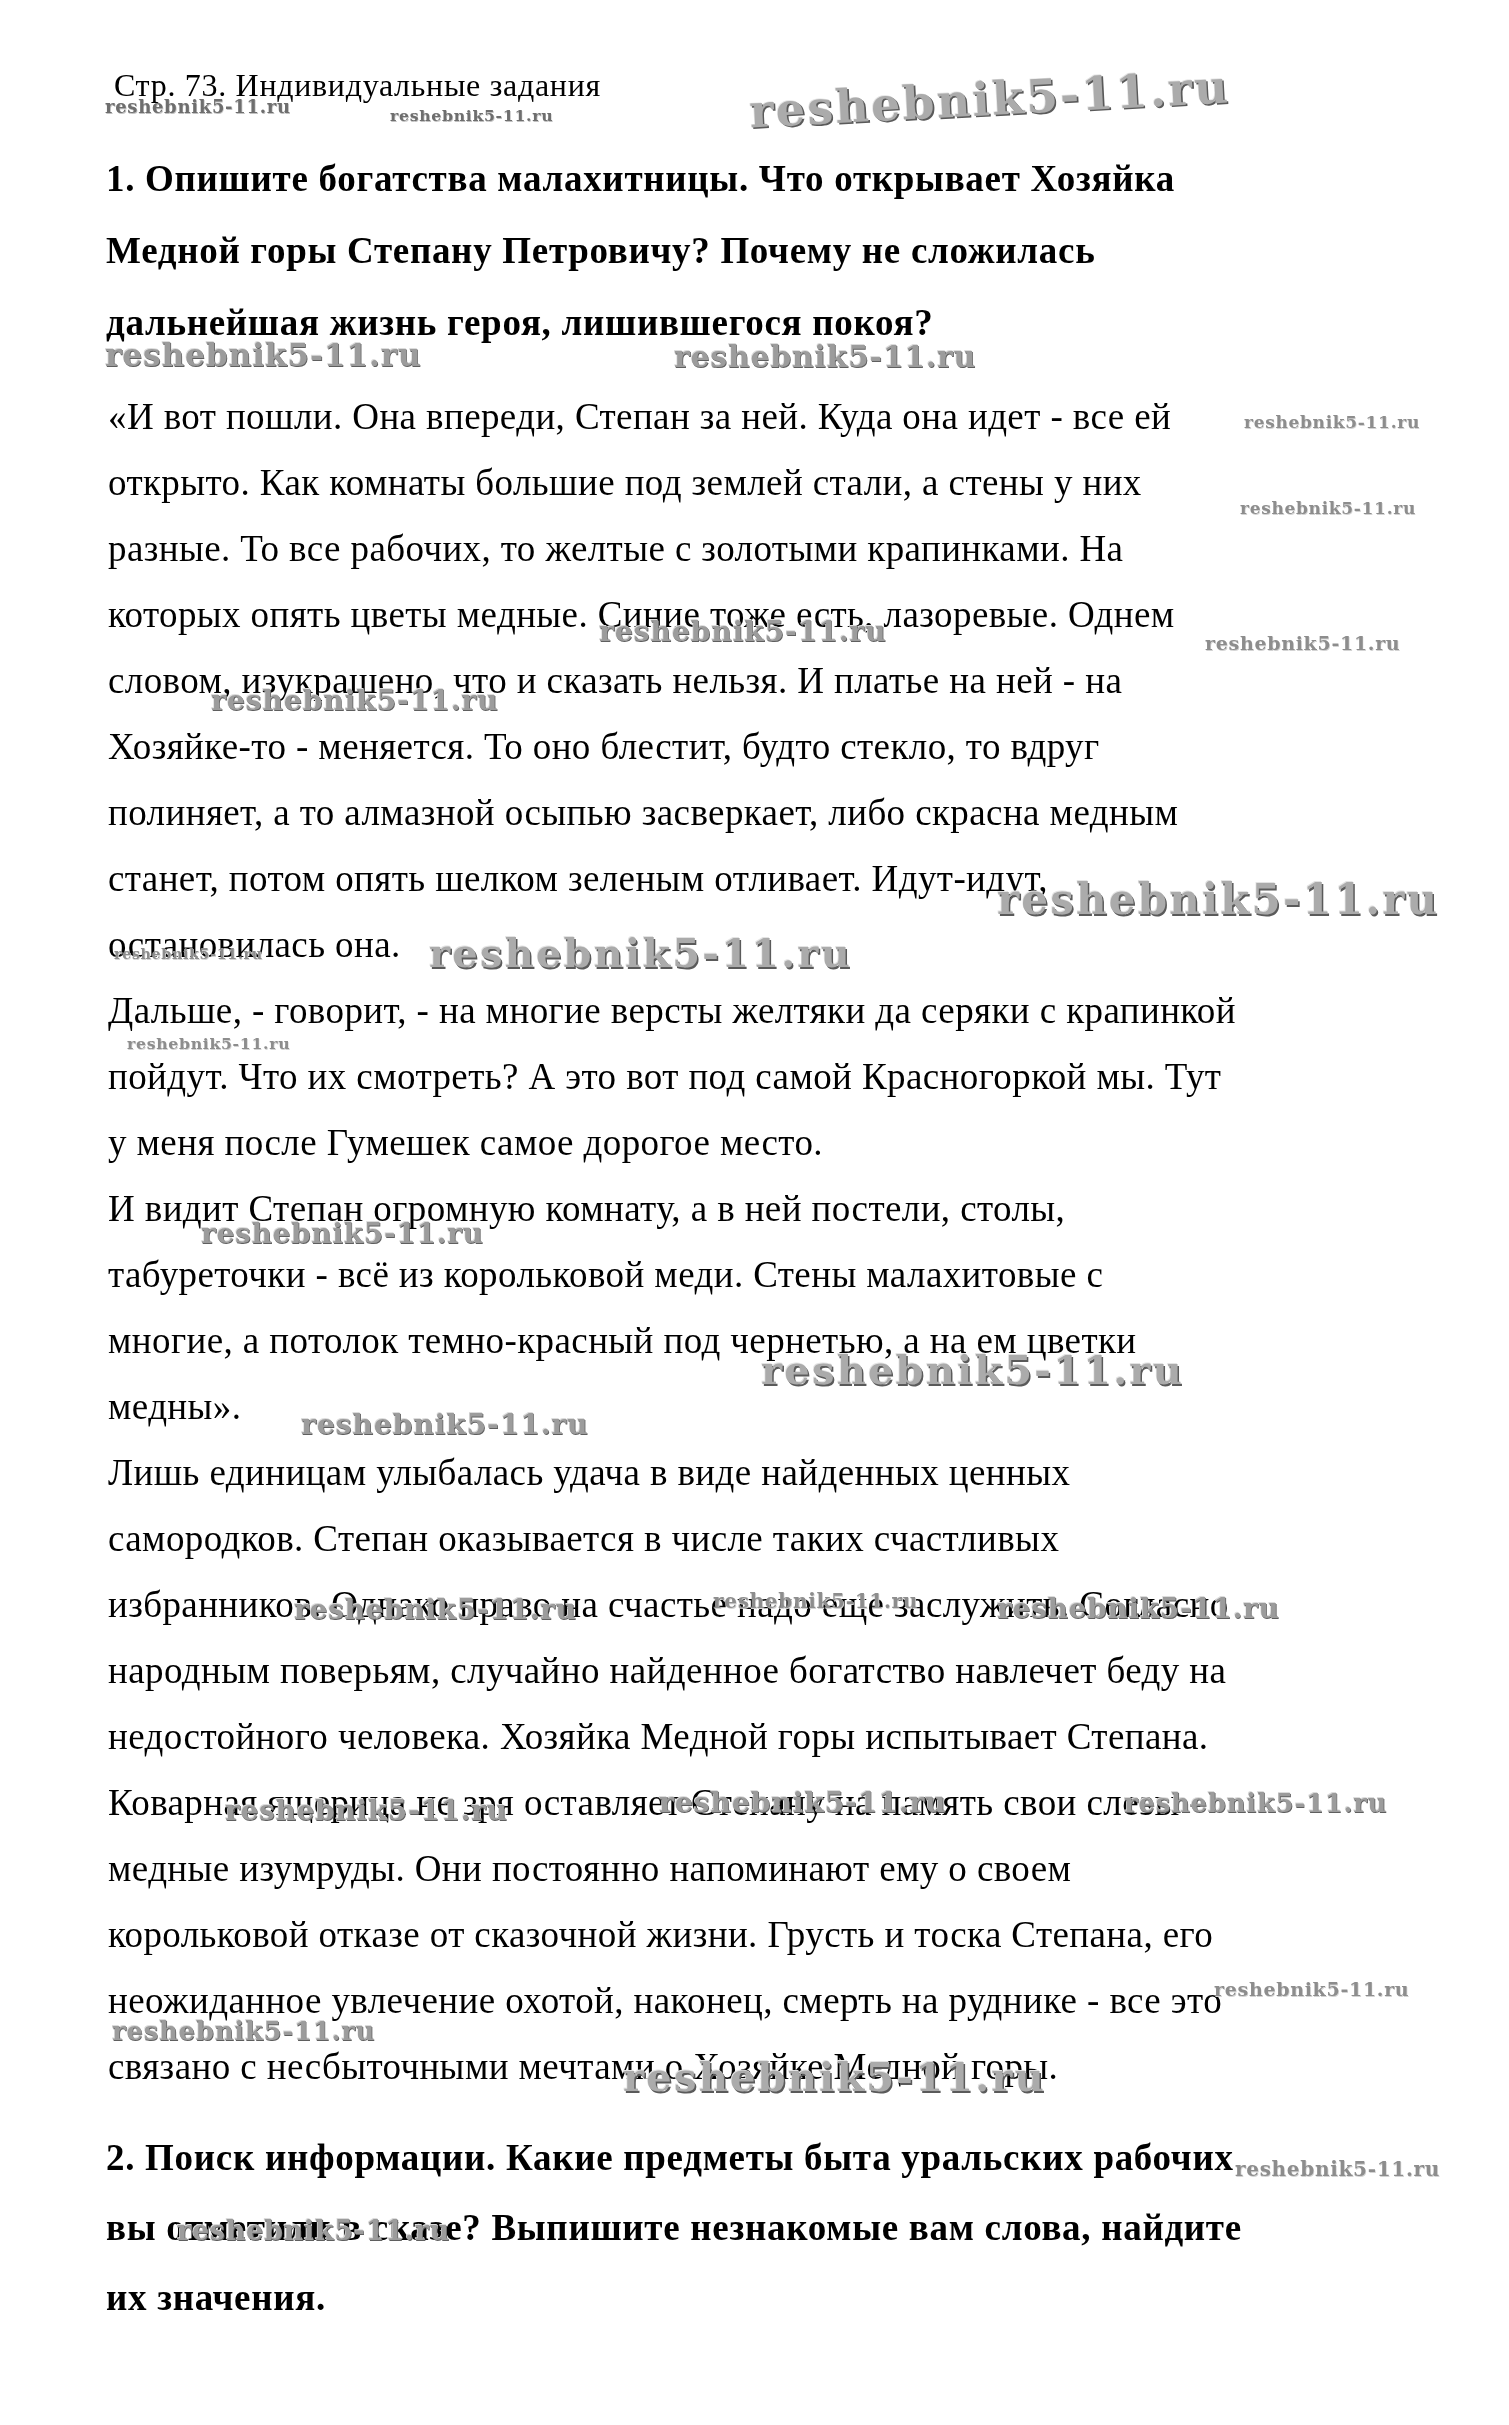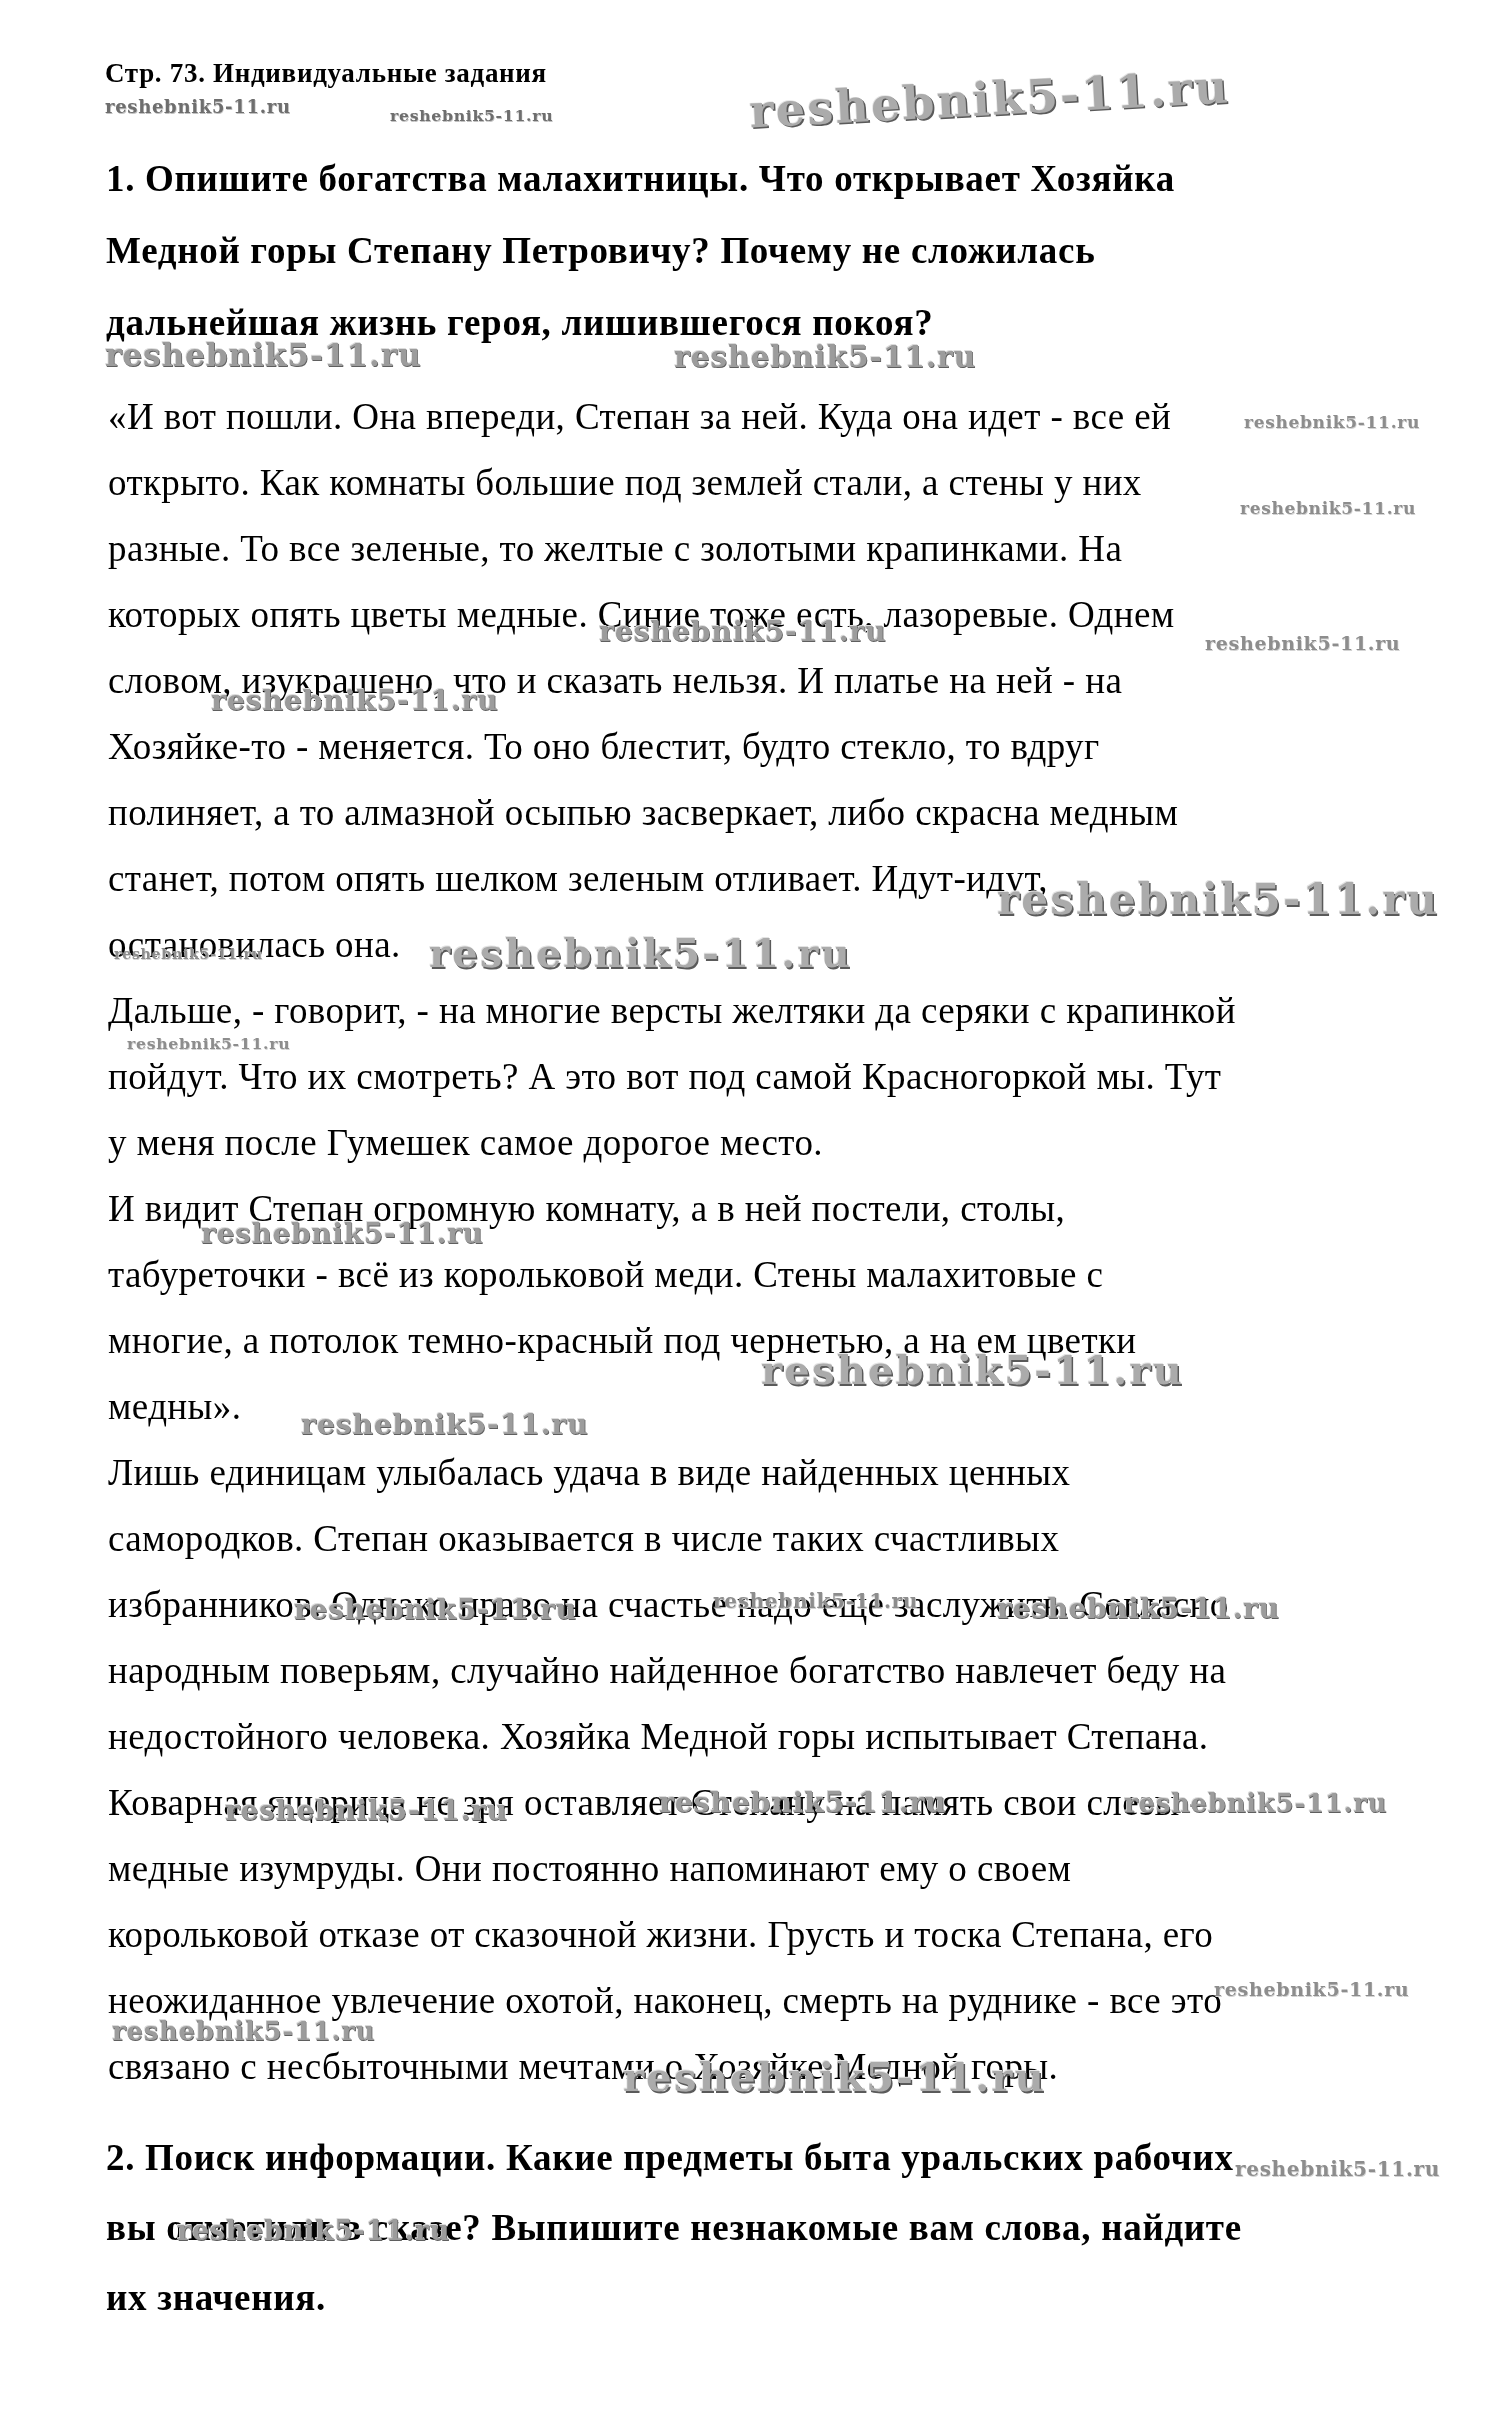--- a/index.html
+++ b/index.html
@@ -9,23 +9,23 @@
     height: 2426px;
     background: #ffffff;
     overflow: hidden;
     font-family: "Liberation Serif", serif;
     color: #000000;
   }
   .title {
     position: absolute;
     left: 105px;
     top: 58px;
-    margin: 0;
-    font-size: 27px;
-    font-weight: bold;
+    margin: 9px;
+    font-size: 32px;
+    font-weight: normal;
     letter-spacing: 0.7px;
     white-space: nowrap;
   }
   .qblock {
     position: absolute;
     left: 106px;
     font-size: 37px;
     font-weight: bold;
     letter-spacing: 0.7px;
   }
@@ -60,21 +60,21 @@
 <div class="doc">
   <h1 class="title">Стр. 73. Индивидуальные задания</h1>
   <div class="qblock q1" id="q1">
       <div class="line">1. Опишите богатства малахитницы. Что открывает Хозяйка</div>
       <div class="line">Медной горы Степану Петровичу? Почему не сложилась</div>
       <div class="line">дальнейшая жизнь героя, лишившегося покоя?</div>
     </div>
   <div class="answer" id="answer">
       <div class="line">«И вот пошли. Она впереди, Степан за ней. Куда она идет - все ей</div>
       <div class="line">открыто. Как комнаты большие под землей стали, а стены у них</div>
-      <div class="line">разные. То все зеленые, то желтые с золотыми крапинками. На</div>
+      <div class="line">разные. То все рабочих, то желтые с золотыми крапинками. На</div>
       <div class="line">которых опять цветы медные. Синие тоже есть, лазоревые. Однем</div>
       <div class="line">словом, изукрашено, что и сказать нельзя. И платье на ней - на</div>
       <div class="line">Хозяйке-то - меняется. То оно блестит, будто стекло, то вдруг</div>
       <div class="line">полиняет, а то алмазной осыпью засверкает, либо скрасна медным</div>
       <div class="line">станет, потом опять шелком зеленым отливает. Идут-идут,</div>
       <div class="line">остановилась она.</div>
       <div class="line">Дальше, - говорит, - на многие версты желтяки да серяки с крапинкой</div>
       <div class="line">пойдут. Что их смотреть? А это вот под самой Красногоркой мы. Тут</div>
       <div class="line">у меня после Гумешек самое дорогое место.</div>
       <div class="line">И видит Степан огромную комнату, а в ней постели, столы,</div>

